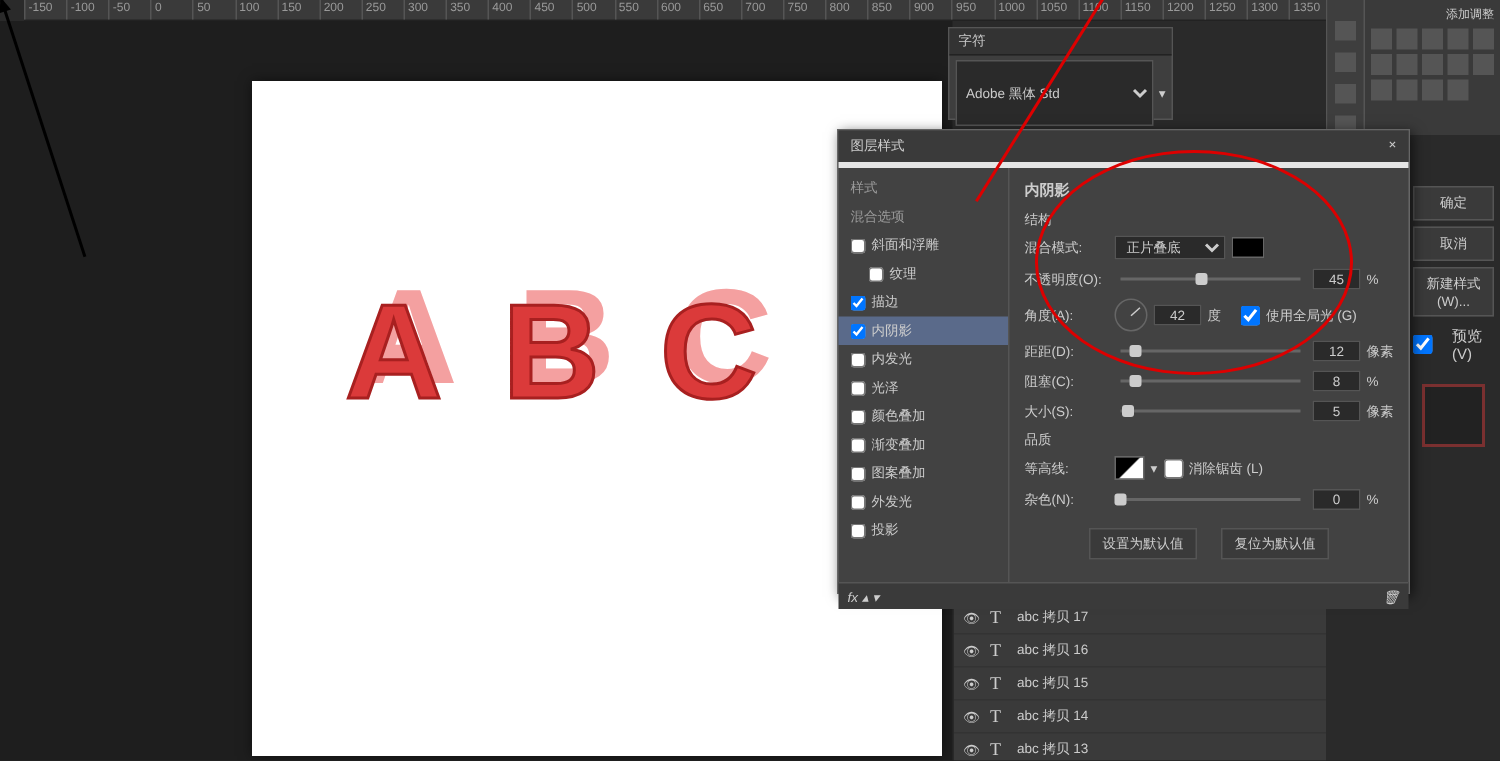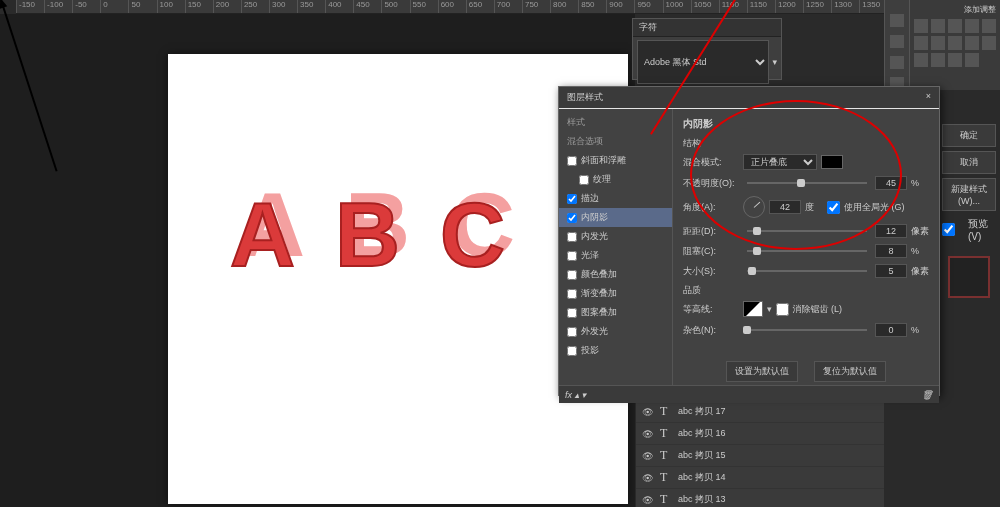--- a/index.html
+++ b/index.html
@@ -23,21 +23,21 @@
     .arrow-red { top: -10px; left: 740px; width: 2px; height: 170px; background: #d00; transform: rotate(32deg); transform-origin: top; z-index: 50; }
     
     .char-panel { position: absolute; top: 18px; left: 632px; width: 150px; height: 62px; background: #3e3e3e; border: 1px solid #555; z-index: 5; font-size: 9px; }
     .char-panel .tab { background: #333; padding: 2px 6px; border-bottom: 1px solid #222; }
     .char-panel .row { display: flex; align-items: center; padding: 3px 4px; gap: 3px; }
     .char-panel select, .char-panel input { background: #2a2a2a; border: 1px solid #555; color: #ccc; font-size: 9px; padding: 15px 2px; }
     .char-panel select { flex: 1; }
     .char-panel input { width: 50px; }
     
     .dialog { position: absolute; top: 86px; left: 558px; width: 382px; height: 310px; background: #424242; border: 1px solid #666; box-shadow: 2px 2px 8px rgba(0,0,0,0.6); z-index: 20; font-size: 9px; }
-    .dialog-title { background: #3a3a3a; padding: 4px 8px; border-bottom: 1px solid #e5e5e5; display: flex; justify-content: space-between; }
+    .dialog-title { background: #3a3a3a; padding: 4px 8px; border-bottom: 4px solid #e5e5e5; display: flex; justify-content: space-between; }
     .dialog-body { display: flex; height: 276px; }
     .dialog-footer { height: 18px; background: #3a3a3a; border-top: 1px solid #555; display: flex; justify-content: space-between; align-items: center; padding: 0 6px; font-style: italic; }
     
     .styles-list { width: 114px; border-right: 1px solid #555; padding: 4px 0; }
     .style-item { padding: 3px 8px; display: flex; align-items: center; gap: 4px; cursor: pointer; }
     .style-item.header { color: #999; }
     .style-item.selected { background: #5a6a8a; }
     .style-item input[type="checkbox"] { width: 10px; height: 10px; }
     
     .style-content { flex: 1; padding: 8px 10px; position: relative; }
@@ -50,21 +50,21 @@
     .control-row .slider { flex: 1; height: 2px; background: #666; position: relative; margin: 0 4px; }
     .control-row .slider .thumb { position: absolute; top: -3px; width: 8px; height: 8px; background: #ccc; border-radius: 2px; transform: translateX(-50%); }
     .control-row .unit { width: 18px; font-size: 9px; }
     .swatch { width: 22px; height: 14px; background: #000; border: 1px solid #666; }
     .angle-dial { width: 22px; height: 22px; border: 1px solid #666; border-radius: 50%; position: relative; }
     .angle-dial::after { content: ''; position: absolute; top: 50%; left: 50%; width: 8px; height: 1px; background: #ccc; transform-origin: left; transform: rotate(-42deg); }
     .contour-sw { width: 20px; height: 16px; background: linear-gradient(135deg, #000 48%, #fff 52%); border: 1px solid #666; }
     
     .ellipse { position: absolute; top: 100px; left: 690px; width: 212px; height: 150px; border: 2px solid #d00; border-radius: 50%; z-index: 25; pointer-events: none; }
     
-    .reset-btns { display: flex; gap: 16px; margin-top: 24px; justify-content: center; }
+    .reset-btns { display: flex; gap: 16px; margin-top: 12px; justify-content: center; }
     .reset-btns button { background: #3a3a3a; border: 1px solid #555; color: #ccc; font-size: 9px; padding: 3px 8px; cursor: pointer; }
     
     .right-buttons { position: absolute; top: 124px; right: 4px; width: 54px; z-index: 18; display: flex; flex-direction: column; gap: 4px; }
     .right-buttons button { background: #3a3a3a; border: 1px solid #555; color: #ccc; font-size: 9px; padding: 4px 2px; cursor: pointer; }
     .right-buttons .chk { display: flex; align-items: center; gap: 13px; margin-top: 2px; }
     .preview-box { margin-top: 10px; width: 42px; height: 42px; background: #222; border: 2px solid #7a3030; align-self: center; }
     
     .right-panels { position: absolute; top: 0; right: 0; width: 116px; height: 90px; background: #3a3a3a; border-left: 1px solid #555; z-index: 4; display: flex; }
     .right-panels .toolstrip { width: 26px; background: #3e3e3e; border-right: 1px solid #555; display: flex; flex-direction: column; align-items: center; padding-top: 14px; gap: 8px; }
     .right-panels .toolstrip span { width: 14px; height: 14px; background: #555; }

